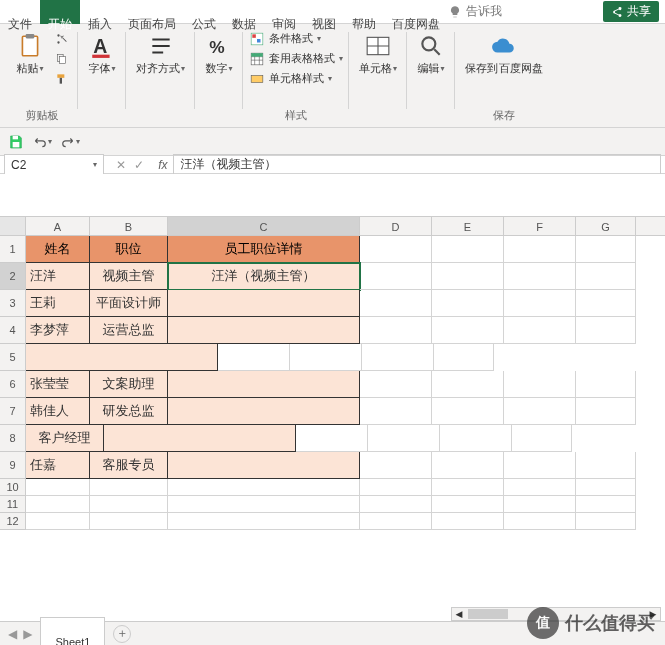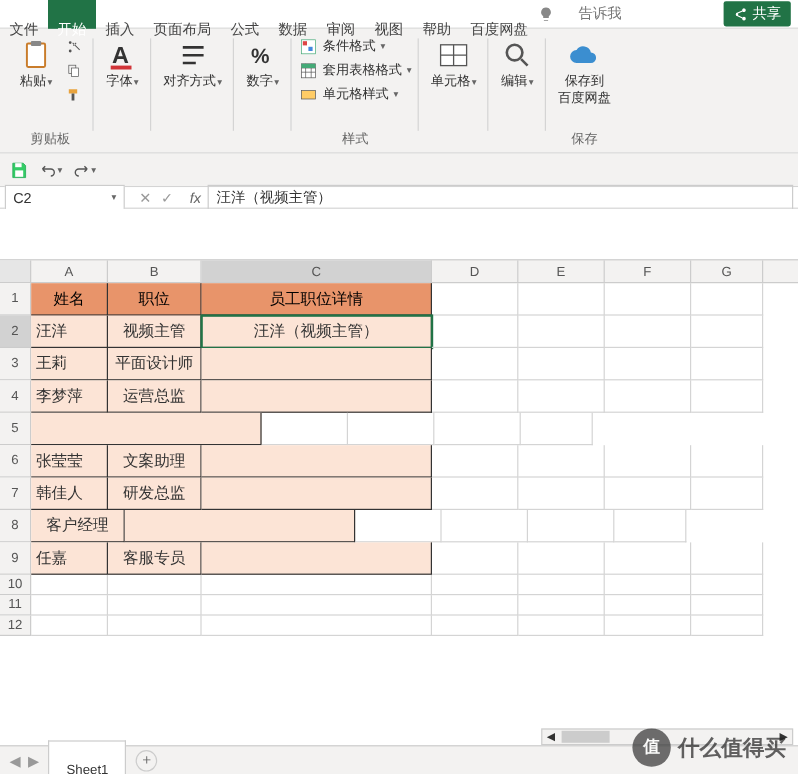--- a/index.html
+++ b/index.html
@@ -1,21 +1,21 @@
 <!DOCTYPE html>
 <html><head>
 <meta charset="utf-8">
 <style>
 * { margin:0; padding:0; box-sizing:border-box; font-family:"Microsoft YaHei","Segoe UI",sans-serif; }
 body { width:665px; height:645px; background:#fff; font-size:12px; color:#333; overflow:hidden; position:relative; }
 .menubar { height:24px; background:#fff; border-bottom:1px solid #d4d4d4; display:flex; align-items:center; }
 .menu-tab { padding:12px 8px; height:24px; line-height:24px; cursor:pointer; color:#444; }
 .menu-tab.active { background:#217346; color:#fff; }
 .share-btn { margin-left:auto; margin-right:6px; background:#217346; color:#fff; padding:2px 8px; border-radius:2px; display:flex; align-items:center; gap:4px; }
-.tell-me { display:flex; align-items:center; gap:20px; color:#777; margin-right:10px; }
+.tell-me { display:flex; align-items:center; gap:4px; color:#777; margin-right:10px; }
 .ribbon { height:104px; background:#f3f2f1; border-bottom:1px solid #d4d4d4; display:flex; padding:4px 6px 0 6px; }
 .ribbon-group { display:flex; flex-direction:column; align-items:center; padding:0 6px; position:relative; }
 .ribbon-group::after { content:''; position:absolute; right:0; top:4px; bottom:18px; width:1px; background:#d4d4d4; }
 .ribbon-group:last-child::after { display:none; }
 .group-top { flex:1; display:flex; align-items:flex-start; gap:4px; padding-top:2px; }
 .group-label { font-size:11px; color:#666; padding:2px 0 4px; }
 .big-btn { display:flex; flex-direction:column; align-items:center; gap:2px; padding:2px 4px; cursor:pointer; }
 .big-btn .icon { width:28px; height:28px; display:flex; align-items:center; justify-content:center; }
 .big-btn .lbl { font-size:11px; text-align:center; line-height:13px; display:flex; align-items:center; gap:1px; }
 .mini-col { display:flex; flex-direction:column; gap:2px; }
@@ -250,21 +250,21 @@
   </div>
 
   <div class="ribbon-group">
     <div class="group-top">
       <div class="big-btn">
         <span class="icon">
             <svg width="28" height="26" viewBox="0 0 24 24">
               <path fill="#3b8ed0" d="M6 18a5 5 0 010-10 6 6 0 0111 2 4 4 0 010 8H6z"></path>
             </svg>
           </span>
-        <span class="lbl" style="flex-direction:column">
+        <span class="lbl" style="flex-direction:row">
             <span>保存到</span>
             <span>百度网盘</span>
           </span>
       </div>
     </div>
     <div class="group-label">保存</div>
   </div>
 </div>
 
 <div class="qat">

